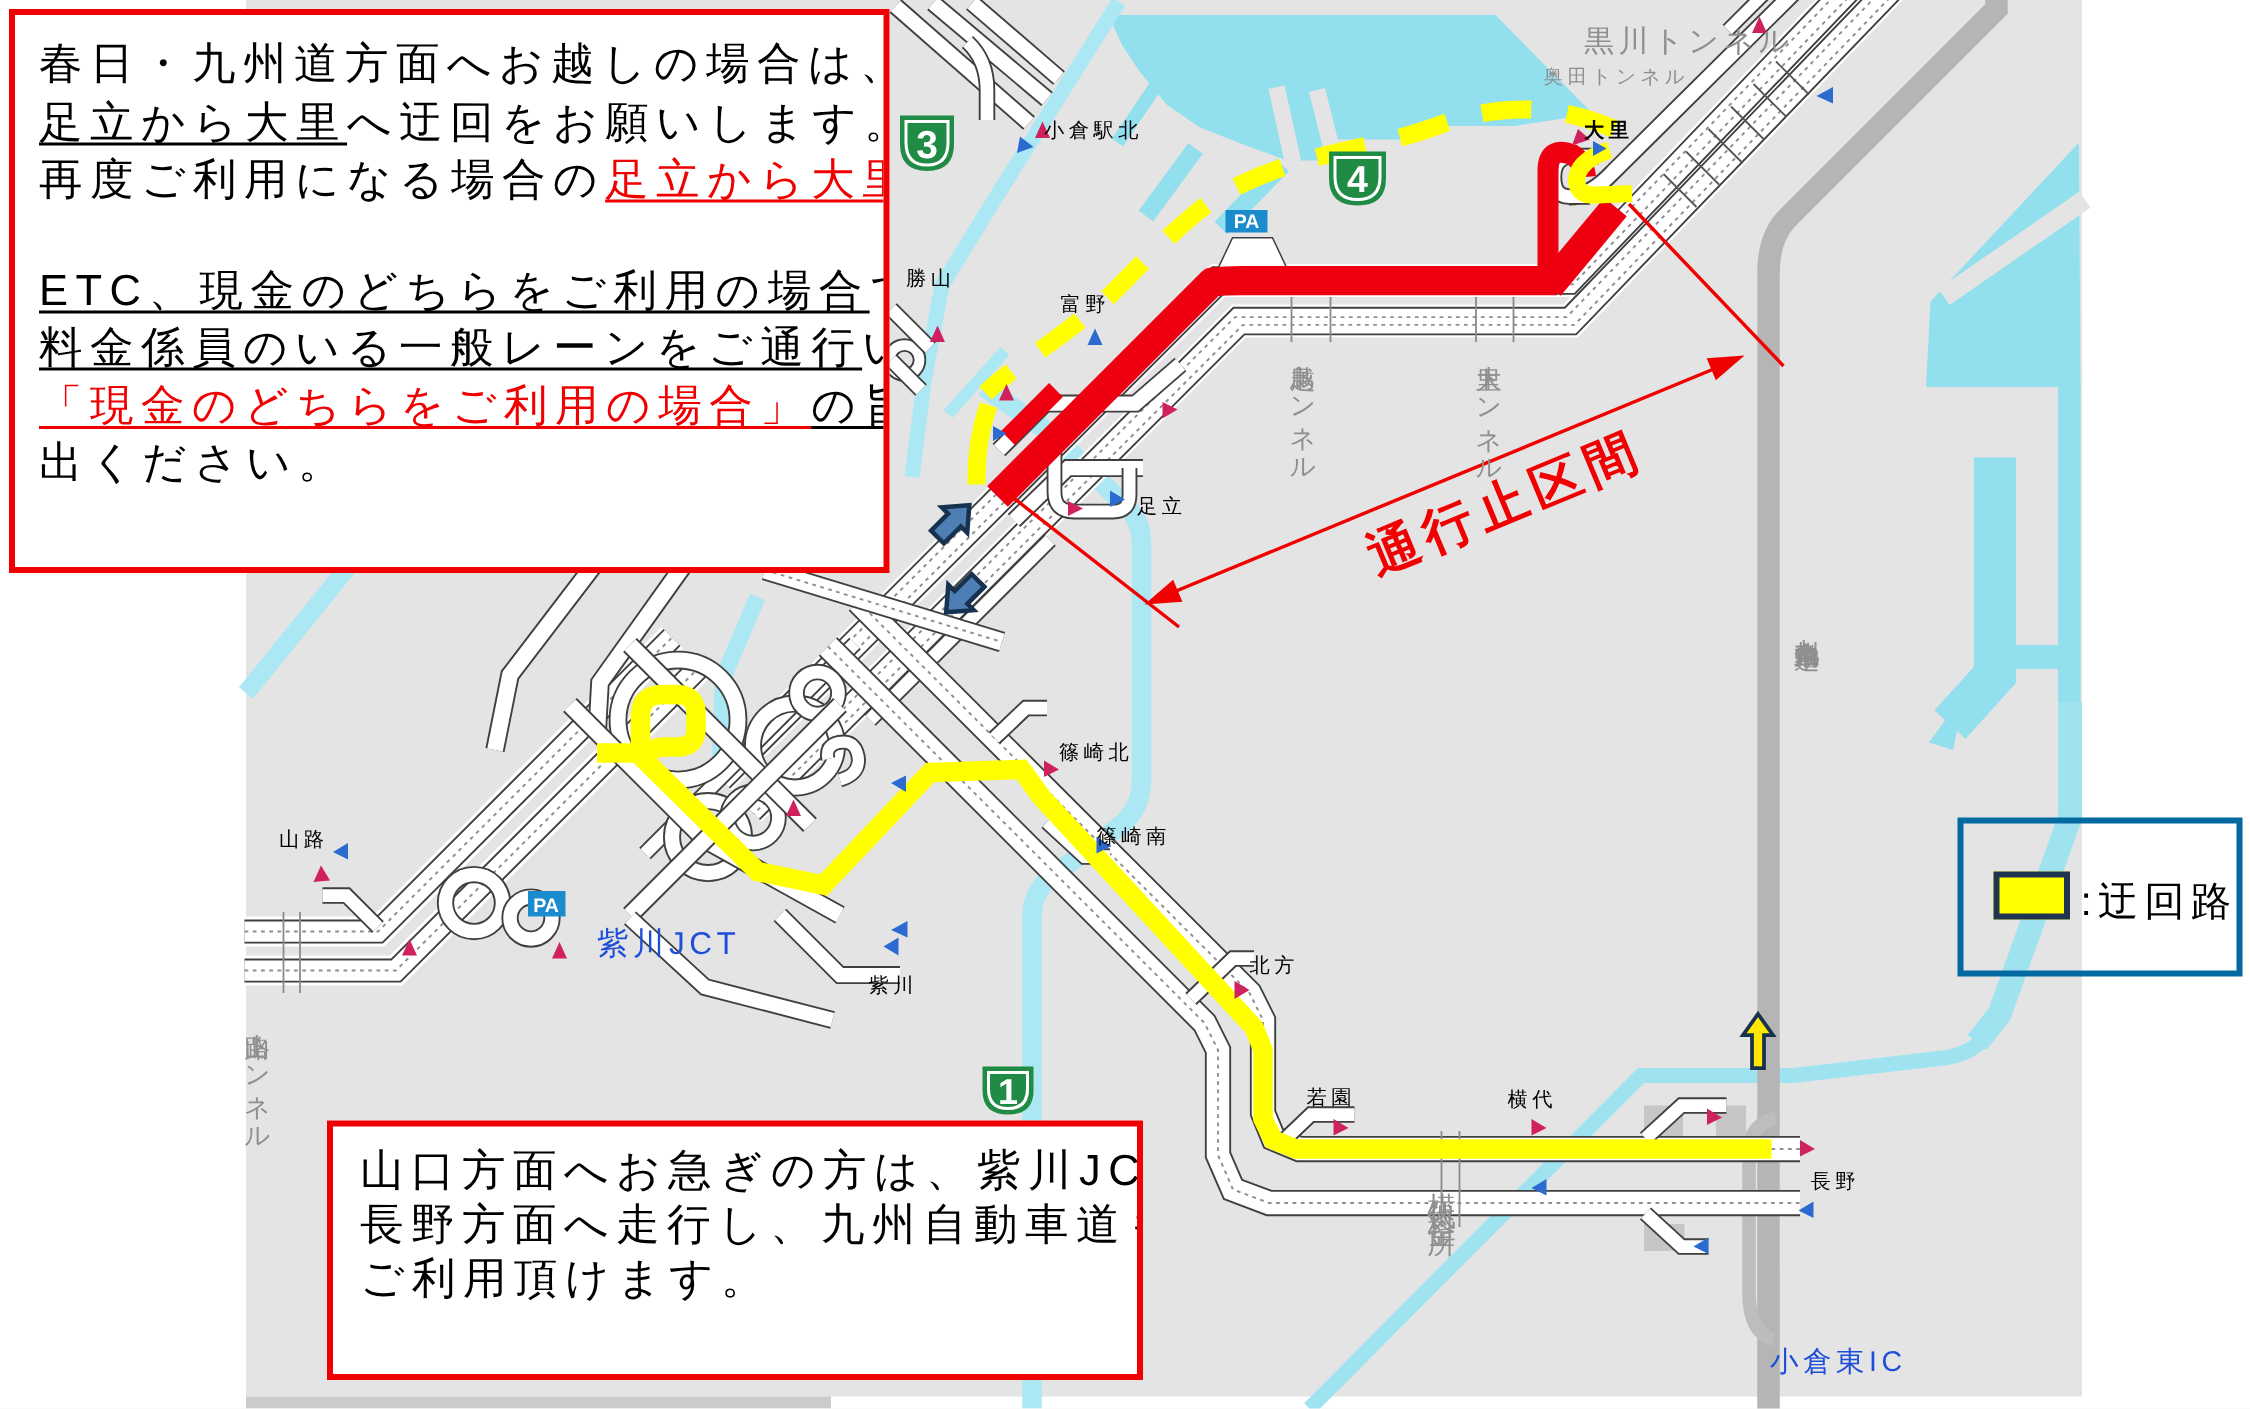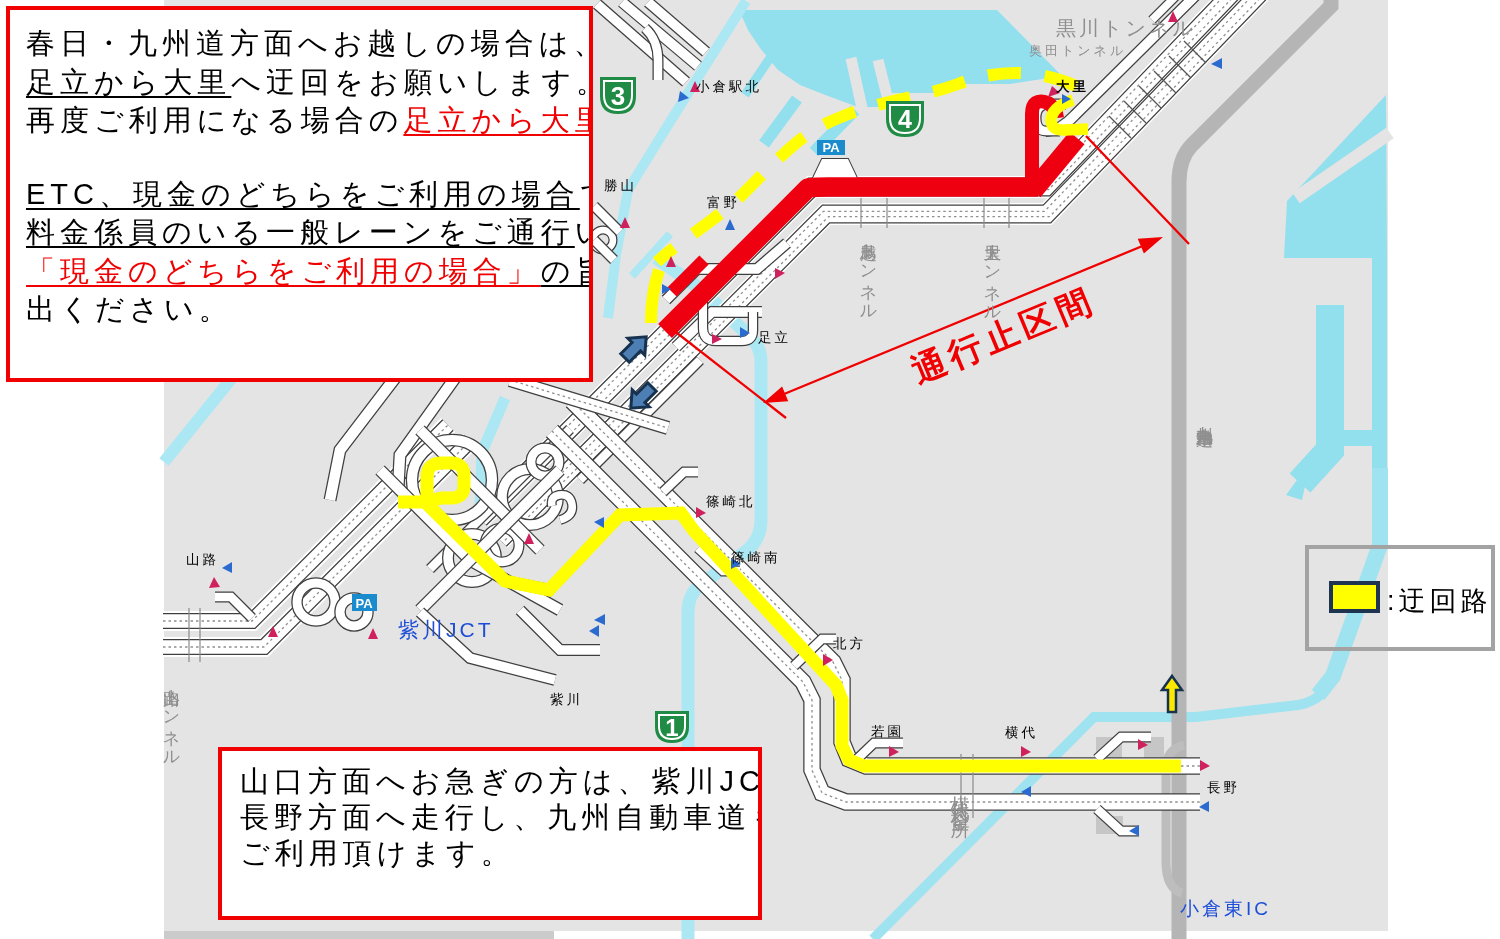--- a/index.html
+++ b/index.html
@@ -465,38 +465,38 @@
   <div><u style="color:#f00000">「現金のどちらをご利用の場合」</u><u>の旨</u>をお申し</div>
   <div>出ください。</div>
 </div>
 
 <div class="box" style="position:absolute;left:218px;top:747px;width:518px;height:153px;background:#fff;border:4px solid #f00000;padding:12px 0 0 18px;font-size:29px;letter-spacing:5px;line-height:36px;color:#000;overflow:hidden;">
   <div>山口方面へお急ぎの方は、紫川JCTから</div>
   <div>長野方面へ走行し、九州自動車道も</div>
   <div>ご利用頂けます。</div>
 </div>
 
-<div style="position:absolute;left:1305px;top:545px;width:182px;height:98px;border:4px solid #a3a3a3;">
+<div style="position:absolute;left:1305px;top:545px;width:182px;height:98px;border:4px solid #0369a1;">
 
   <div style="position:absolute;left:20px;top:32px;width:43px;height:24px;background:#ffff00;border:4px solid #1f3450;"></div>
 
   <div style="position:absolute;left:78px;top:34px;font-size:27px;letter-spacing:4px;color:#000;white-space:nowrap;">:迂回路</div>
 </div>
 
 <div style="position:absolute;left:905px;top:352px;width:260px;font-size:34px;font-weight:bold;color:#f00000;letter-spacing:5px;transform:rotate(-22.5deg);transform-origin:left top;white-space:nowrap;">通行止区間</div>
 
 <div class="lbl" style="left:696px;top:80px;">小倉駅北</div>
 <div class="lbl" style="left:604px;top:179px;">勝山</div>
 <div class="lbl" style="left:707px;top:196px;">富野</div>
 <div class="lbl" style="left:1008px;top:80px;font-weight:bold;margin-left:48px;">大里</div>
 <div class="lbl" style="left:758px;top:331px;">足立</div>
 <div class="lbl" style="left:706px;top:495px;">篠崎北</div>
 <div class="lbl" style="left:731px;top:551px;">篠崎南</div>
 <div class="lbl" style="left:833px;top:637px;">北方</div>
-<div class="lbl" style="left:550px;top:650px;margin-top:43px;">紫川</div>
+<div class="lbl" style="left:579px;top:650px;">紫川</div>
 <div class="lbl" style="left:871px;top:725px;">若園</div>
 <div class="lbl" style="left:1005px;top:726px;">横代</div>
 <div class="lbl" style="left:1207px;top:781px;text-align:center;">長野</div>
 <div class="lbl" style="left:186px;top:553px;">山路</div>
 
 <div class="lbl gray" style="left:1056px;top:18px;font-size:20px;">黒川トンネル</div>
 <div class="lbl gray" style="left:1029px;top:44px;font-size:13px;text-align:center;">奥田トンネル</div>
 <div class="lbl gray vert" style="left:860px;top:230px;font-size:17px;">鳥越トンネル</div>
 <div class="lbl gray vert" style="left:984px;top:231px;font-size:17px;">大里トンネル</div>
 <div class="lbl gray vert" style="left:163px;top:676px;font-size:17px;">山路トンネル</div>

